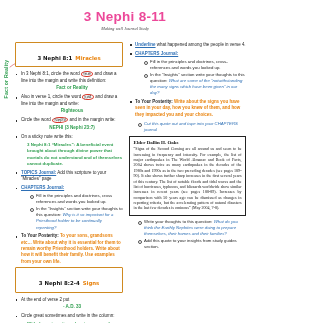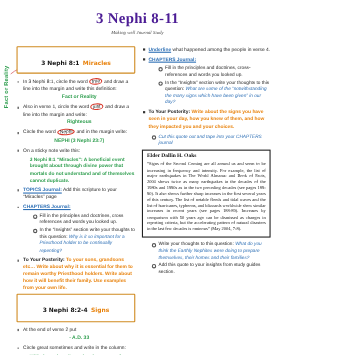--- a/index.html
+++ b/index.html
@@ -8,26 +8,26 @@
     background:#ffffff;
     font-family:"Liberation Sans", sans-serif;
     color:#1a1a1a;
     position:relative;
   }
   .page{position:relative;width:250px;height:323px;box-sizing:border-box;}
 
   
   .title{
     text-align:center;
-    font-family:Liberation Serif, serif;
+    font-family:Liberation Sans, sans-serif;
     font-weight:bold;
     font-size:13.5px;
     letter-spacing:.3px;
     margin:9px 0 0 0;
-    color:#4c1d95;
+    color:#ec4899;
   }
   .subtitle{
     text-align:center;
     font-family:"Liberation Serif", serif;
     font-style:italic;
     font-size:4.2px;
     color:#3a3a3a;
     margin:2px 0 0 0;
     letter-spacing:.1px;
   }

